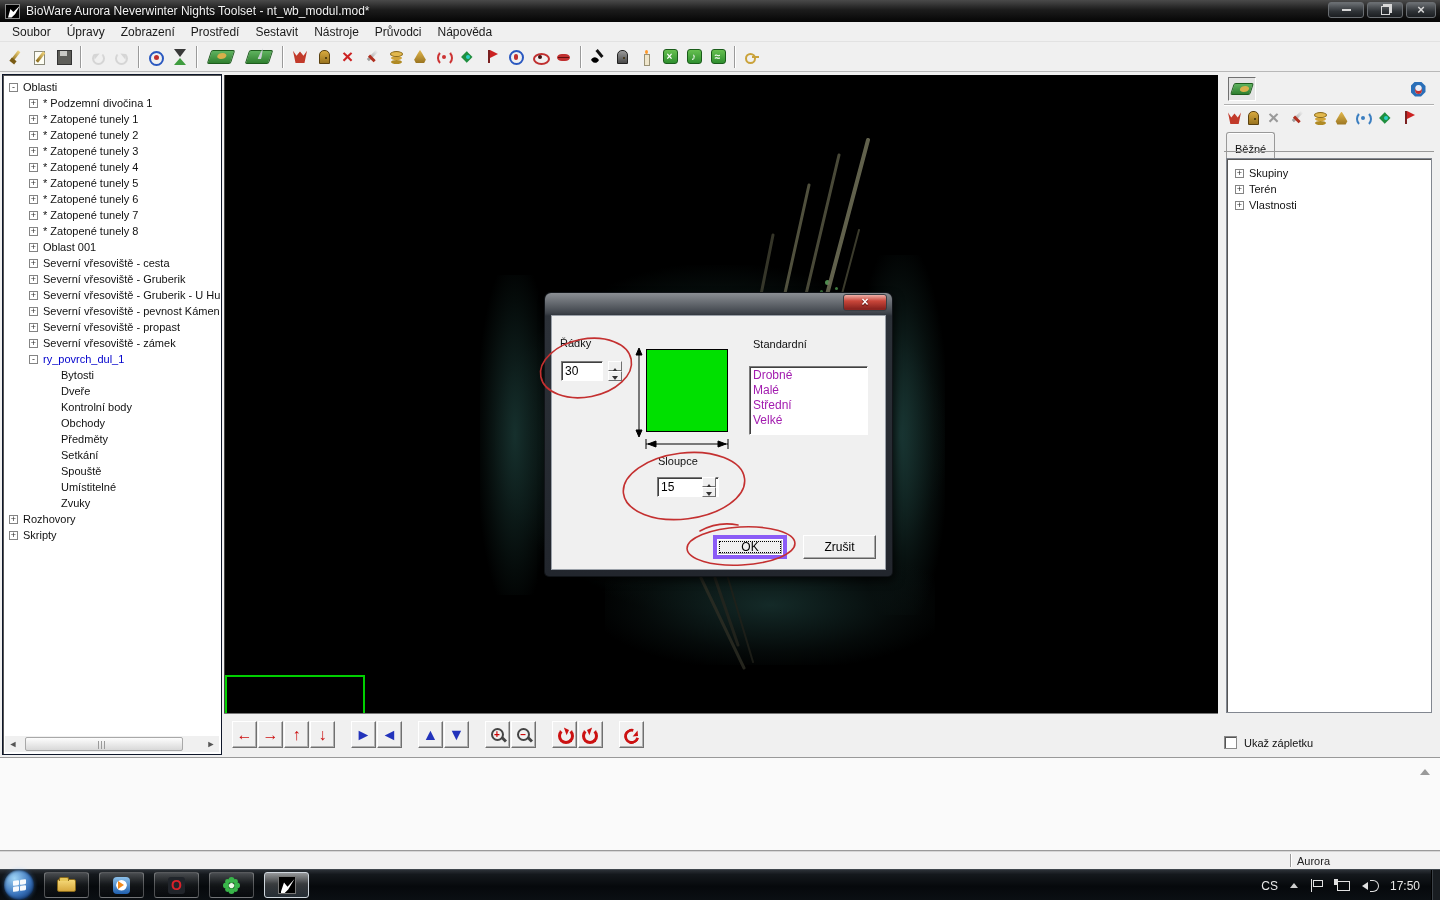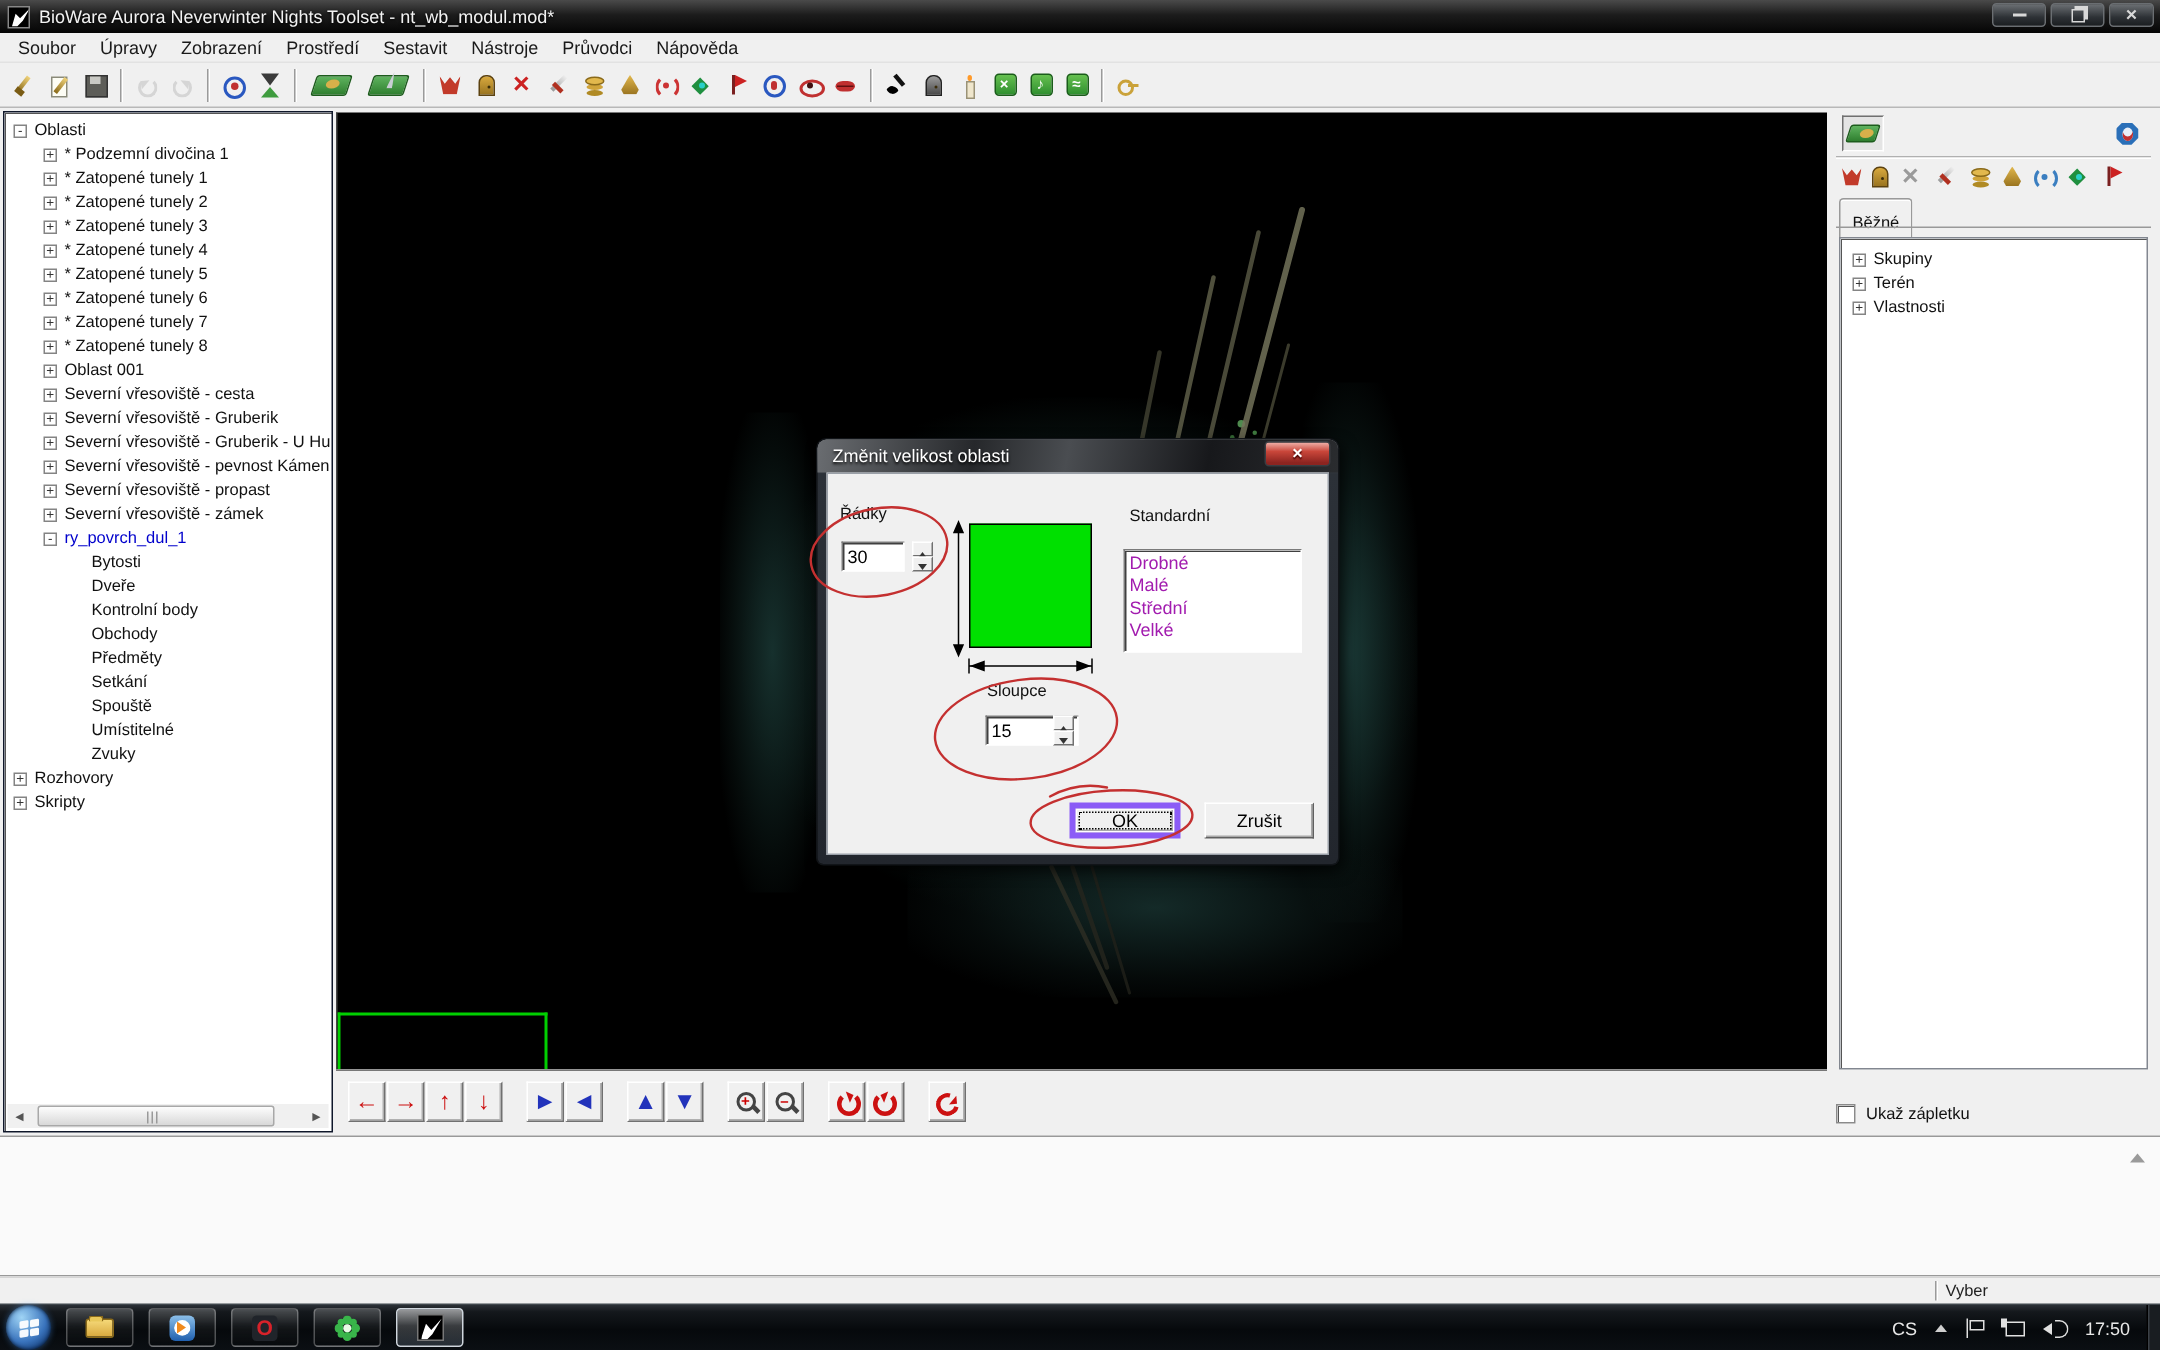--- a/index.html
+++ b/index.html
@@ -502,23 +502,20 @@
         <line x1="566" y1="475" x2="648" y2="225" stroke="#3f3f30" stroke-width="2" opacity="0.6"></line>
         <line x1="476" y1="503" x2="519" y2="593" stroke="#2e2e24" stroke-width="3" opacity="0.8"></line>
         <line x1="490" y1="503" x2="513" y2="570" stroke="#26261e" stroke-width="3" opacity="0.8"></line>
         <line x1="503" y1="503" x2="528" y2="587" stroke="#21211a" stroke-width="2" opacity="0.8"></line>
       </g>
     </svg>
     <div class="green-rect"></div>
   </div>
 
   <div class="dialog">
-    <div class="dlg-title">
-      <span>Změnit velikost oblasti</span>
-    </div>
     <span class="dlg-close"></span>
     <div class="dlg-client">
       <span class="lbl" style="left:8px;top:21px;">Řádky</span>
       <input class="win-input" style="left: 9px; top: 45px; width: 42px;" value="30">
       <span class="spin" style="left:56px;top:45px;">
           <div class="up"></div>
           <div class="dn"></div>
         </span>
 
       <svg style="position:absolute;left:80px;top:30px;" width="100" height="105" viewBox="0 0 100 105">
@@ -664,21 +661,21 @@
       <span>Ukaž zápletku</span>
     </div>
   </div>
 
   <div class="bottom-panel">
     <span class="bp-arrow"></span>
   </div>
 
   <div class="statusbar">
     <span class="sb-div"></span>
-    <span class="sb-text">Vyber</span>
+    <span class="sb-text">Aurora</span>
   </div>
 
   <div class="taskbar">
     <span class="start-orb">
         <span class="flag-grid">
           <span></span>
           <span></span>
           <span></span>
           <span></span>
         </span>

